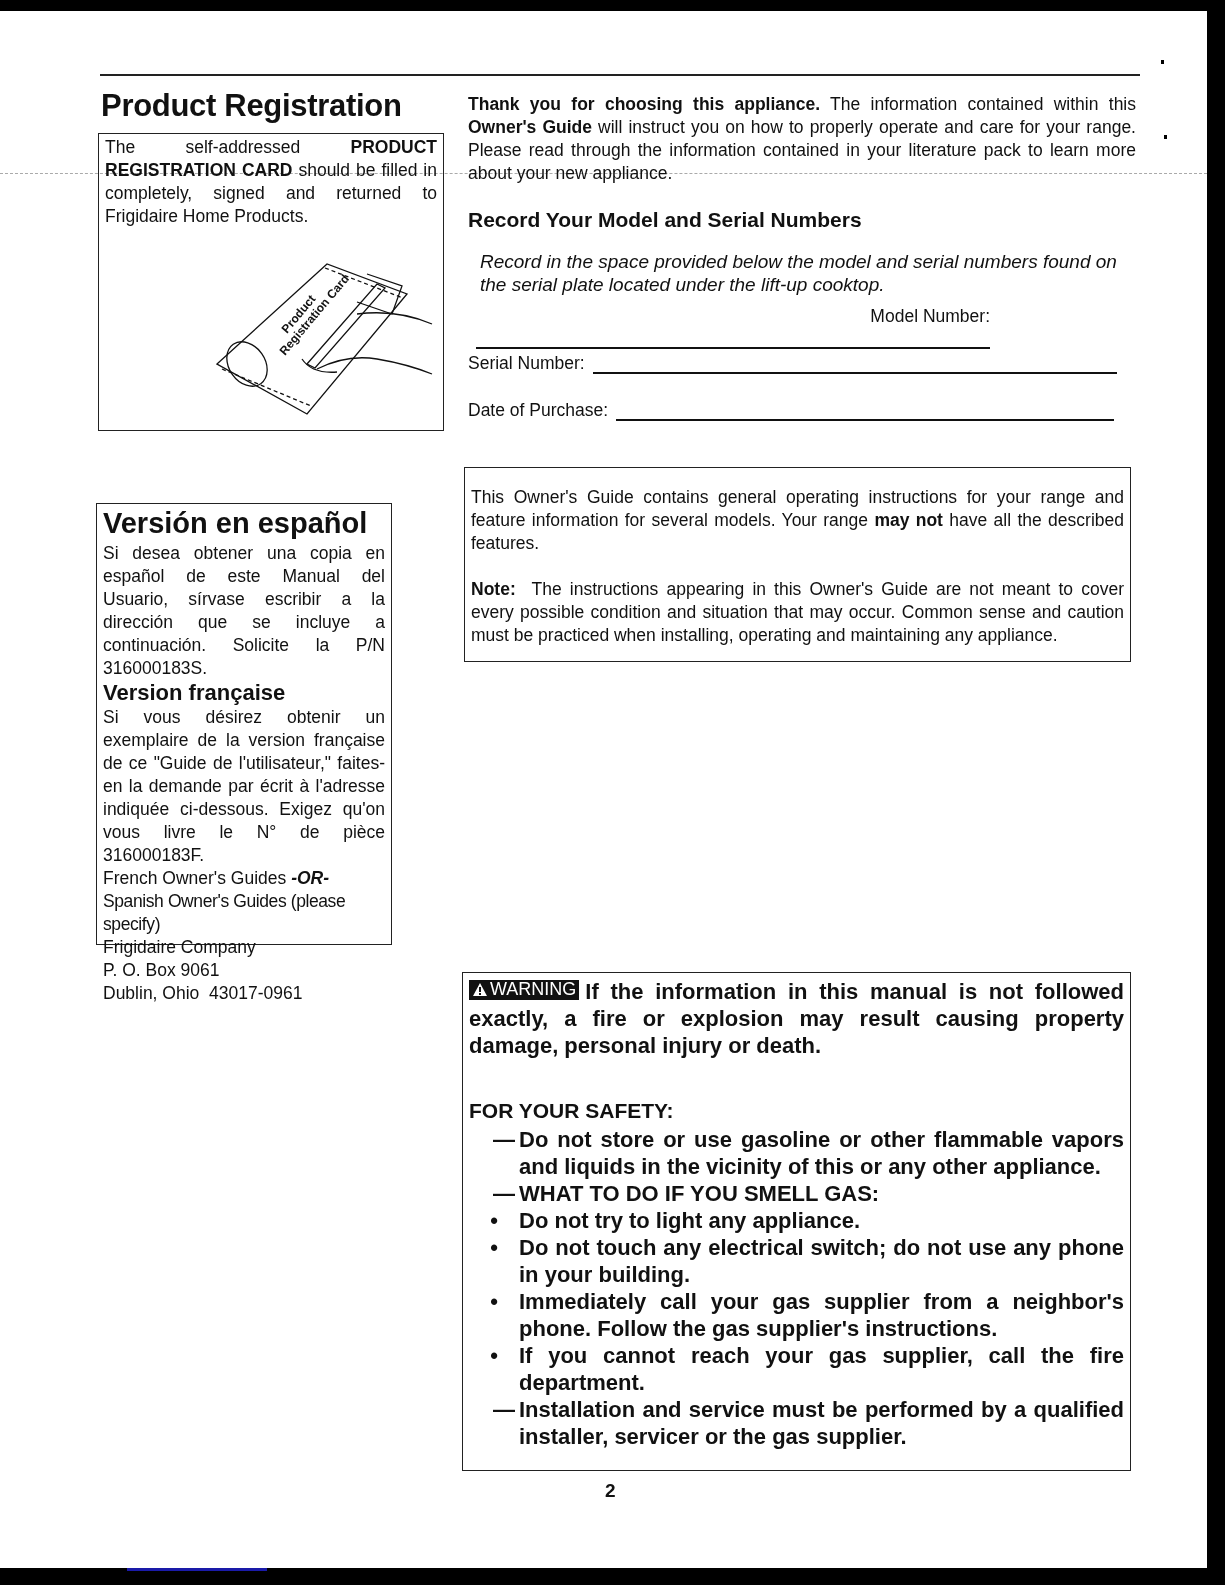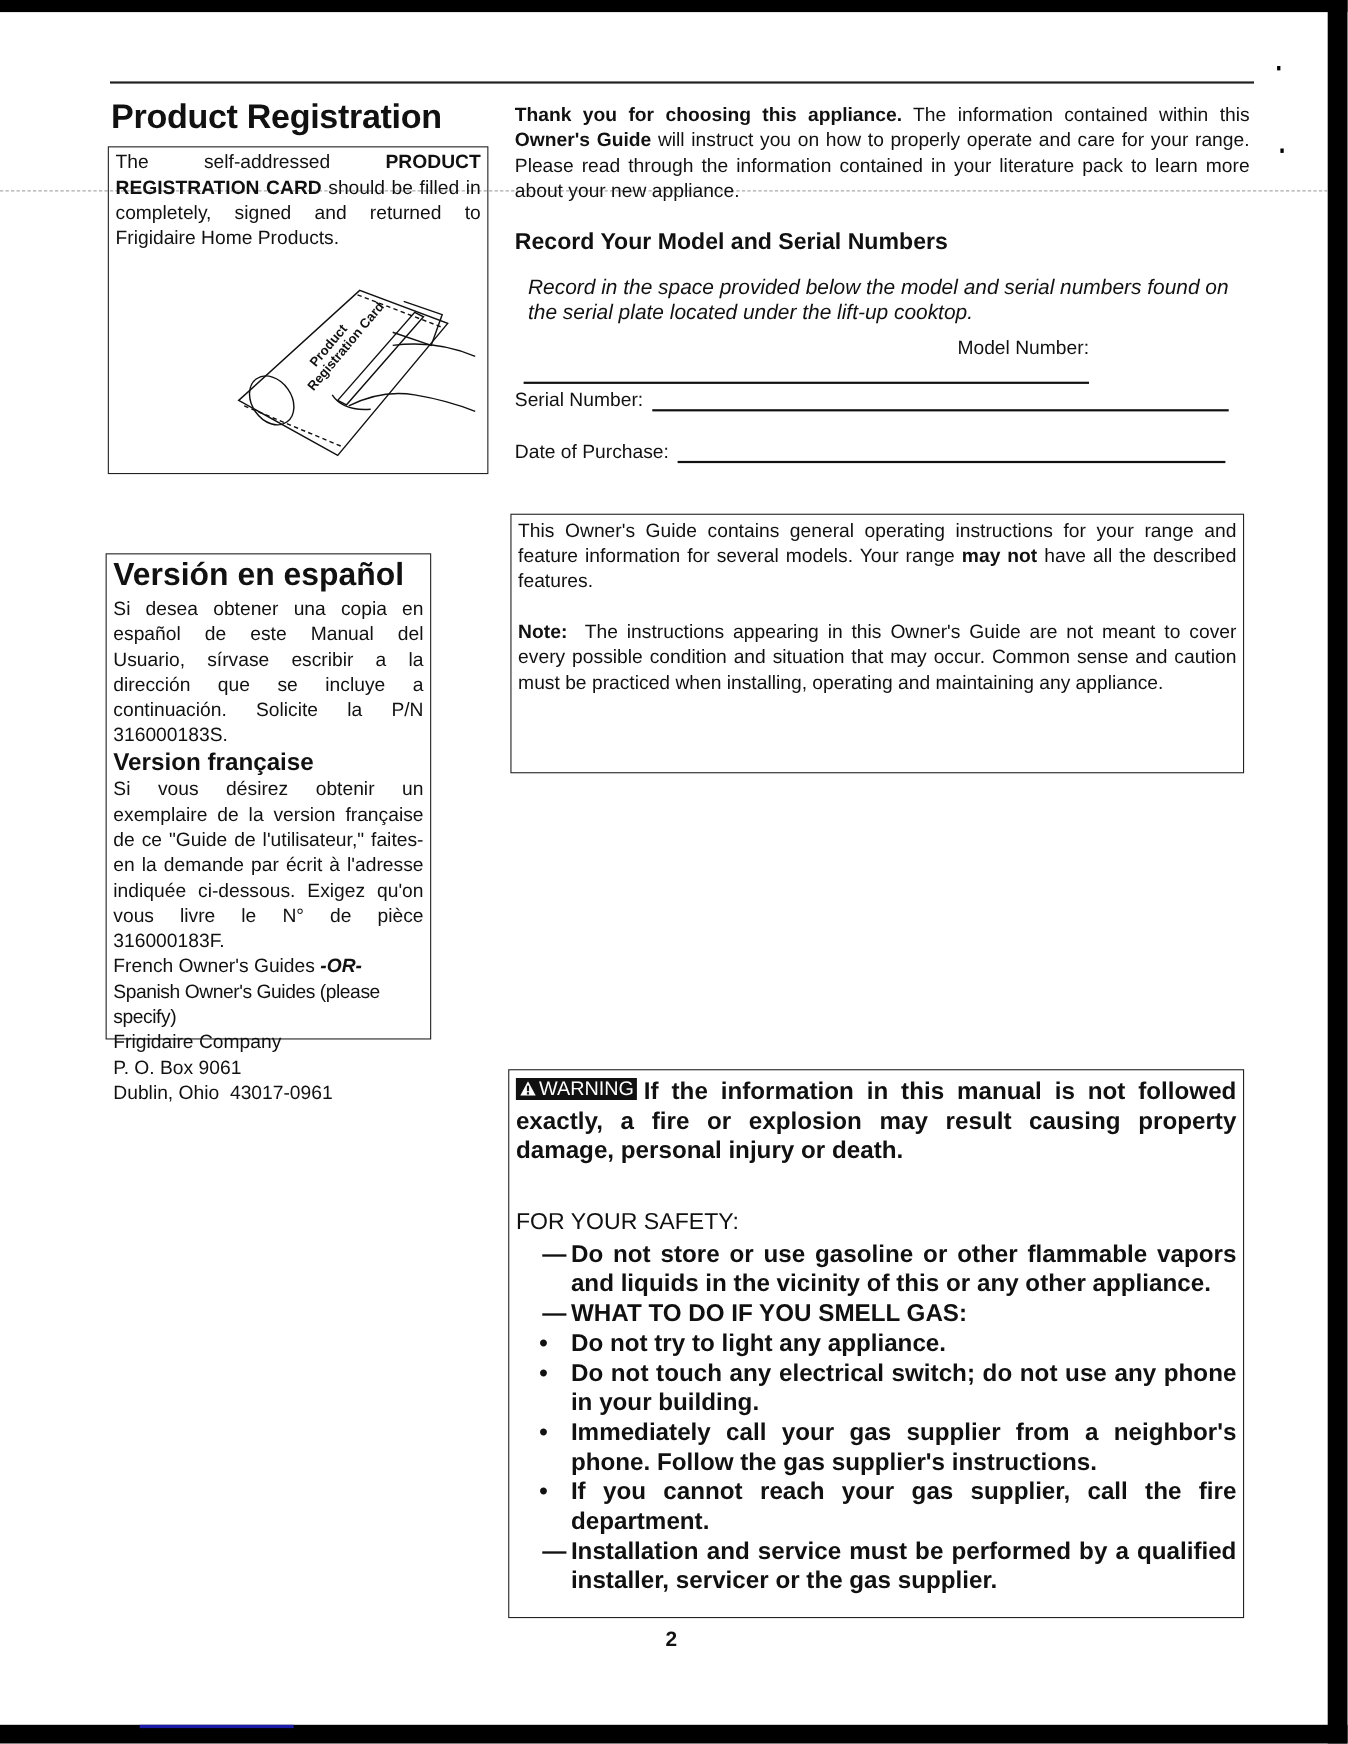--- a/index.html
+++ b/index.html
@@ -25,34 +25,34 @@
     .reg-illus { position: absolute; left: 108px; top: 120px; width: 230px; height: 170px; }
 
     .col-right { position: absolute; left: 468px; width: 668px; }
     .intro { top: 93px; font-size: 17.5px; line-height: 23px; text-align: justify; margin: 0; }
     .rec-head { top: 208px; font-size: 21px; font-weight: bold; margin: 0; }
     .rec-body { top: 238px; font-size: 19px; line-height: 23px; margin: 12px; font-style: italic; }
     .field-row { position: absolute; left: 468px; font-size: 17.5px; display: flex; align-items: flex-end; }
     .field-row .label { white-space: nowrap; }
     .field-row .line { flex: 0 0 auto; border: none; border-bottom: 2px solid #111; height: 18px; margin-left: 8px; background: transparent; outline: none; font-size: 16px; font-family: "Liberation Sans", sans-serif; }
 
-    .note-box { left: 464px; top: 467px; width: 667px; height: 236px; padding: 3px 6px; }
+    .note-box { left: 464px; top: 467px; width: 667px; height: 195px; padding: 18px 6px; }
     .note-box p { margin: 0 0 23px 0; font-size: 17.5px; line-height: 23px; text-align: justify; }
 
     .lang-box { left: 96px; top: 503px; width: 296px; height: 442px; padding: 0 6px; }
     .lang-box h2.big { margin: 0; font-size: 29px; font-weight: bold; line-height: 38px; }
     .lang-box h3 { margin: 0; font-size: 22px; font-weight: bold; line-height: 26px; }
     .lang-box p { margin: 0; font-size: 17.5px; line-height: 23px; text-align: justify; }
     .lang-box .addr { text-align: left; }
 
     .warn-box { left: 462px; top: 972px; width: 669px; height: 499px; padding: 5px 6px; }
     .warn-lead { margin: 0; font-size: 22px; font-weight: bold; line-height: 27px; text-align: justify; }
     .warn-badge { display: inline-flex; align-items: center; background: #111; color: #fff; font-size: 18px; font-weight: normal; padding: 0 3px; height: 20px; margin-right: 6px; vertical-align: 2px; }
     .warn-badge svg { margin-right: 2px; }
-    .safety-head { margin: 40px 0 3px 0; font-size: 21px; font-weight: normal; }
+    .safety-head { margin: 40px 0 3px 0; font-size: 21px; font-weight: bold; }
     .safety-list { margin: 0; padding: 0; list-style: none; }
     .safety-list li { position: relative; padding-left: 50px; font-size: 22px; font-weight: bold; line-height: 27px; text-align: justify; }
     .safety-list li .mark { position: absolute; left: 10px; top: 0; width: 36px; text-align: right; }
     .safety-list li.bul .mark { left: 18px; width: 14px; text-align: center; }
 
     .page-num { position: absolute; left: 605px; top: 1480px; font-size: 19px; font-weight: bold; }
   </style>
 </head>
 <body>
 

